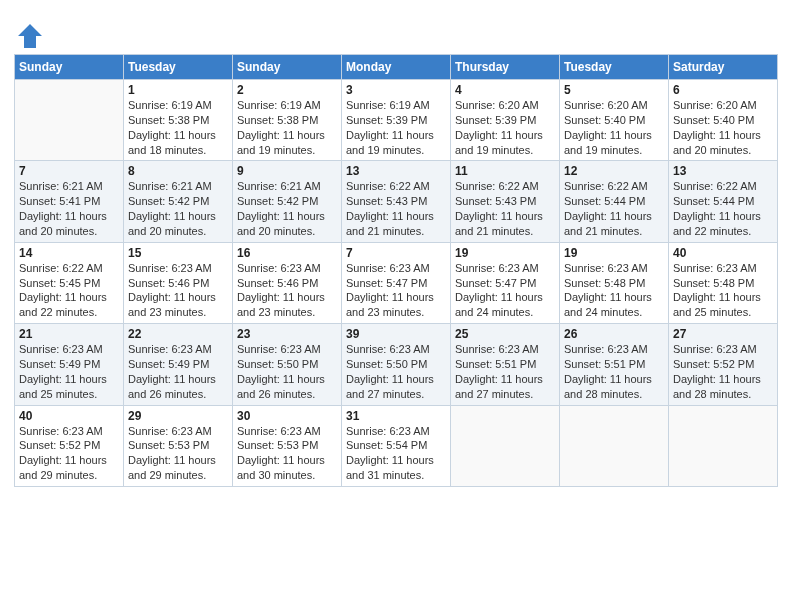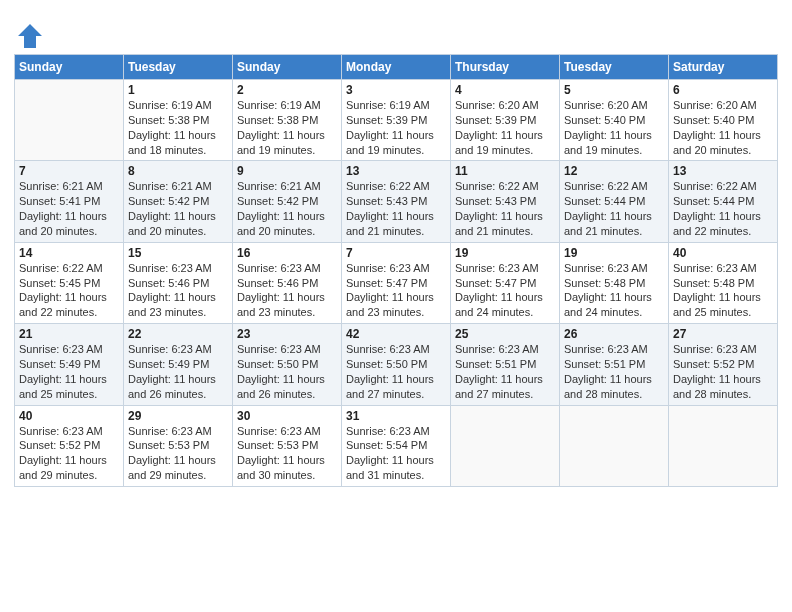--- a/index.html
+++ b/index.html
@@ -292,21 +292,21 @@
 and 26 minutes.</div>
           </td>
           <td>
             <span class="day-number">23</span>
             <div class="day-info" style="white-space: pre-line;">Sunrise: 6:23 AM
 Sunset: 5:50 PM
 Daylight: 11 hours
 and 26 minutes.</div>
           </td>
           <td>
-            <span class="day-number">42</span>
+            <span class="day-number">39</span>
             <div class="day-info" style="white-space: pre-line;">Sunrise: 6:23 AM
 Sunset: 5:50 PM
 Daylight: 11 hours
 and 27 minutes.</div>
           </td>
           <td>
             <span class="day-number">25</span>
             <div class="day-info" style="white-space: pre-line;">Sunrise: 6:23 AM
 Sunset: 5:51 PM
 Daylight: 11 hours

